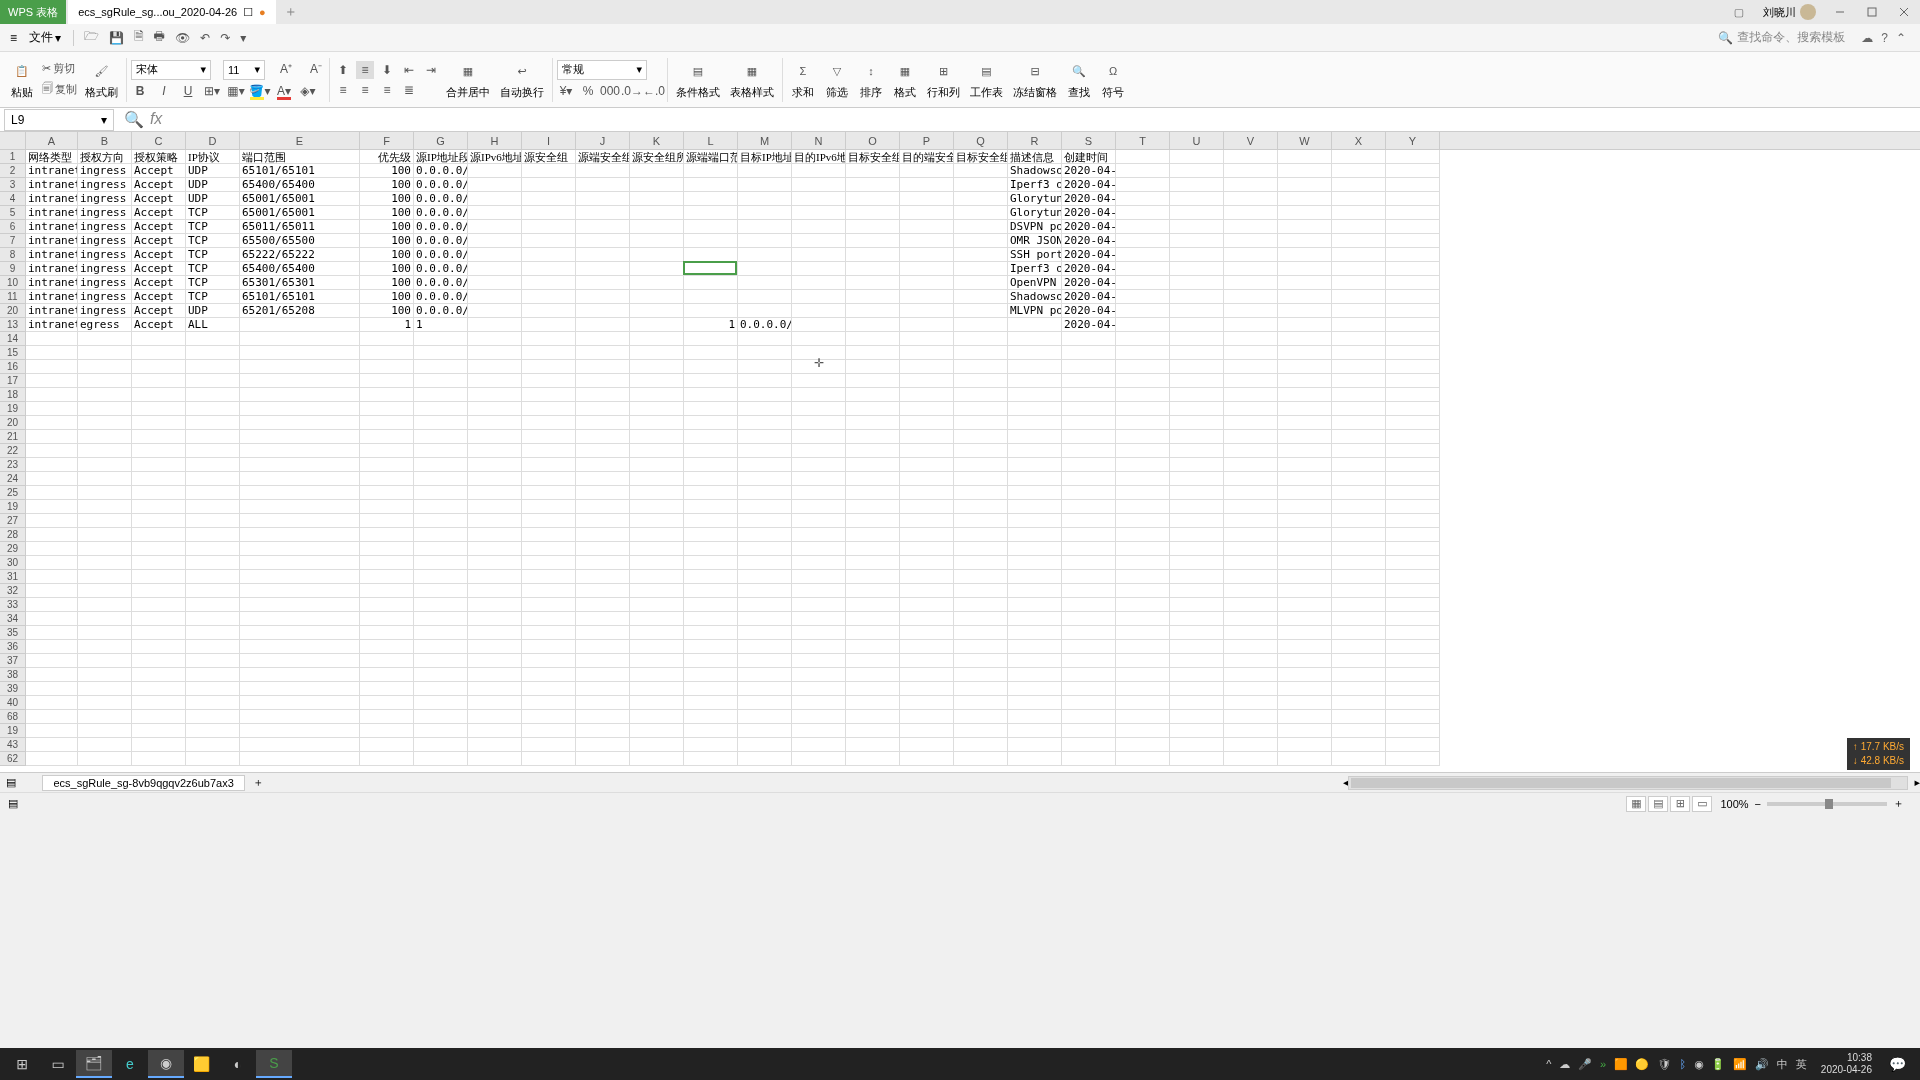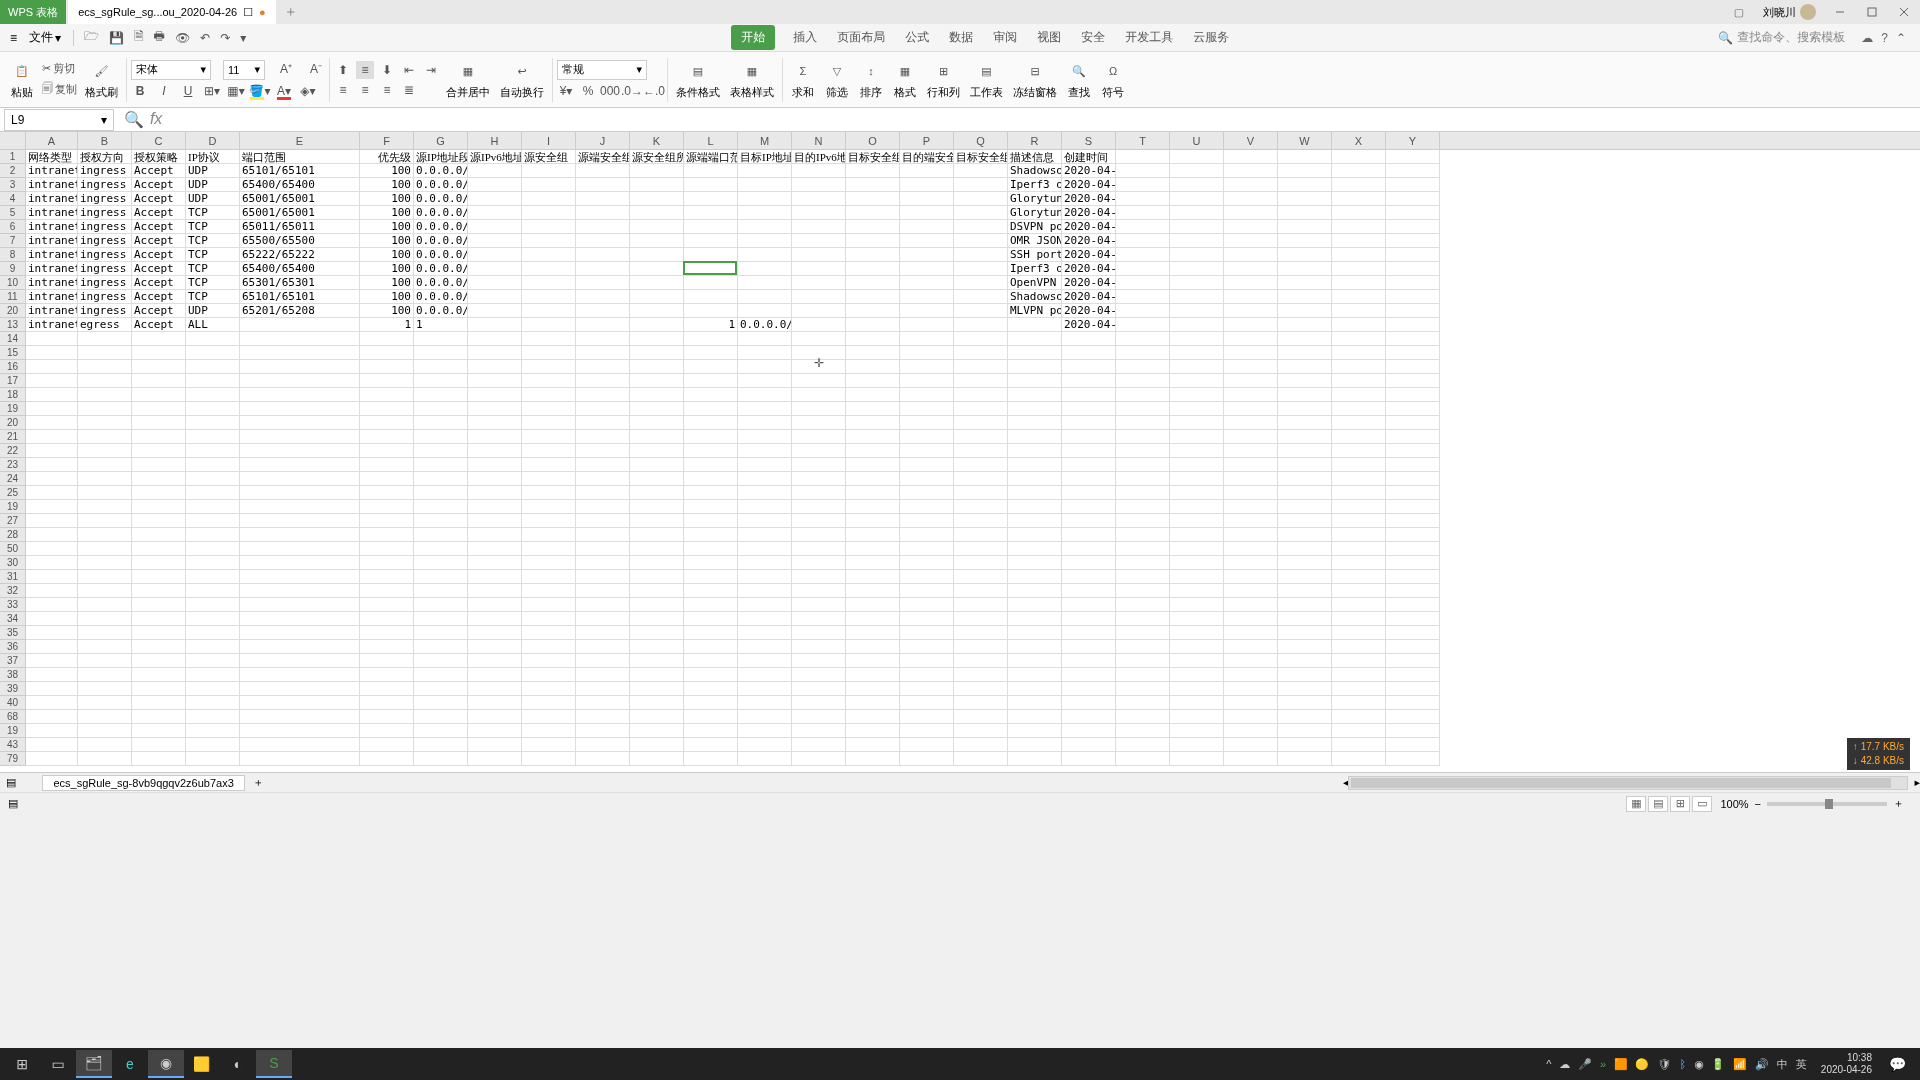--- a/index.html
+++ b/index.html
@@ -135,32 +135,20 @@
   <span class="divider-v"></span>
   <span class="qat-icon">🗁</span>
   <span class="qat-icon">💾</span>
   <span class="qat-icon">🗎</span>
   <span class="qat-icon">🖶</span>
   <span class="qat-icon">👁</span>
   <span class="qat-icon">↶</span>
   <span class="qat-icon">↷</span>
   <span class="qat-icon">▾</span>
   <div class="spacer"></div>
-  <div class="tabs">
-    <span class="tab active">开始</span>
-    <span class="tab">插入</span>
-    <span class="tab">页面布局</span>
-    <span class="tab">公式</span>
-    <span class="tab">数据</span>
-    <span class="tab">审阅</span>
-    <span class="tab">视图</span>
-    <span class="tab">安全</span>
-    <span class="tab">开发工具</span>
-    <span class="tab">云服务</span>
-  </div>
   <div class="spacer"></div>
   <span class="search-hint">
       <span>🔍</span>
       <span>查找命令、搜索模板</span>
     </span>
   <div class="right-icons">
     <span>☁</span>
     <span>?</span>
     <span>⌃</span>
   </div>
@@ -360,36 +348,36 @@
         <div class="row-h">19</div>
         <div class="row-h">20</div>
         <div class="row-h">21</div>
         <div class="row-h">22</div>
         <div class="row-h">23</div>
         <div class="row-h">24</div>
         <div class="row-h">25</div>
         <div class="row-h">19</div>
         <div class="row-h">27</div>
         <div class="row-h">28</div>
-        <div class="row-h">50</div>
+        <div class="row-h">29</div>
         <div class="row-h">30</div>
         <div class="row-h">31</div>
         <div class="row-h">32</div>
         <div class="row-h">33</div>
         <div class="row-h">34</div>
         <div class="row-h">35</div>
         <div class="row-h">36</div>
         <div class="row-h">37</div>
         <div class="row-h">38</div>
         <div class="row-h">39</div>
         <div class="row-h">40</div>
         <div class="row-h">68</div>
         <div class="row-h">19</div>
         <div class="row-h">43</div>
-        <div class="row-h">79</div>
+        <div class="row-h">62</div>
       </div>
     <div class="cells" id="cells">
         <div class="row">
           <div class="cell header" style="width: 52px;">网络类型</div>
           <div class="cell header" style="width: 54px;">授权方向</div>
           <div class="cell header" style="width: 54px;">授权策略</div>
           <div class="cell header" style="width: 54px;">IP协议</div>
           <div class="cell header" style="width: 120px;">端口范围</div>
           <div class="cell header" style="width: 54px; text-align: right;">优先级</div>
           <div class="cell header" style="width: 54px;">源IP地址段</div>

